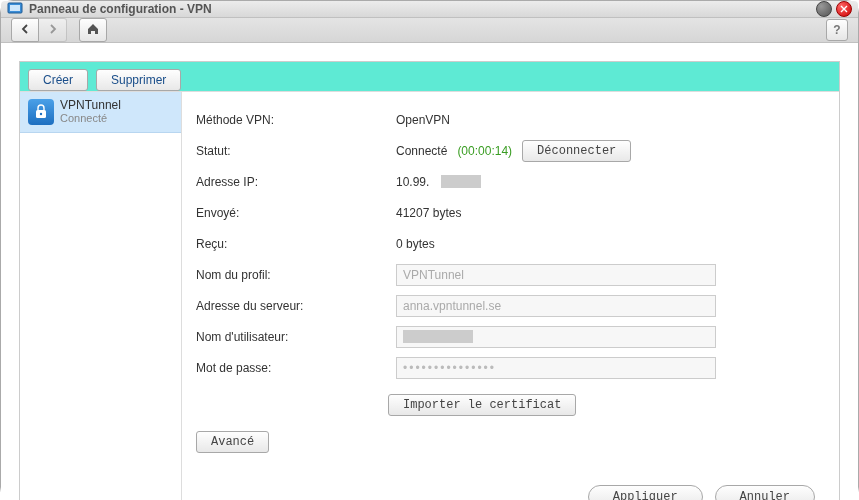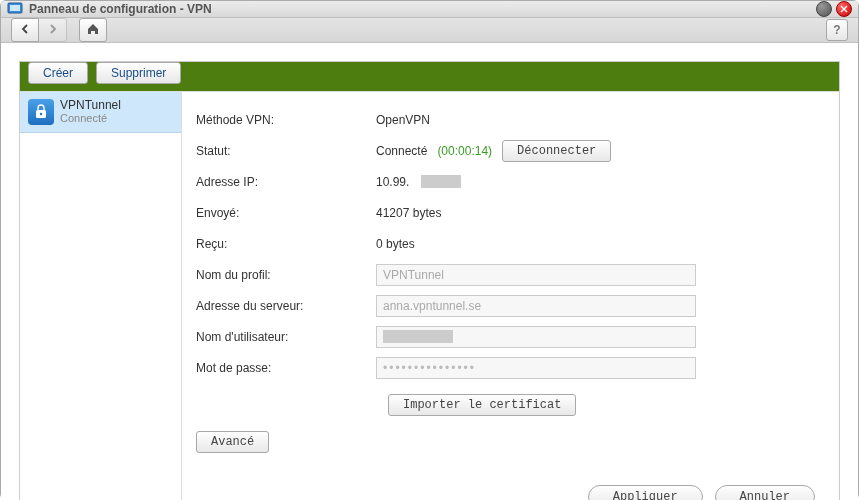--- a/index.html
+++ b/index.html
@@ -1,52 +1,52 @@
 <!DOCTYPE html>
 <html><head>
 <meta charset="utf-8">
 <style>
 * { box-sizing: border-box; margin: 0; padding: 0; }
 body { font-family: Verdana, Arial, sans-serif; font-size: 12px; color: #333; background: #fff; width: 859px; height: 500px; overflow: hidden; }
-.window { width: 859px; height: 500px; background: linear-gradient(to bottom, #e8e8e8, #dcdcdc); border: 1px solid #aaa; border-radius: 6px; display: flex; flex-direction: column; }
+.window { width: 859px; height: 500px; background: linear-gradient(to bottom, #e8e8e8, #dcdcdc); border: 1px solid #aaa; border-radius: 13px; display: flex; flex-direction: column; }
 .titlebar { height: 26px; display: flex; align-items: center; padding: 0 6px; background: linear-gradient(to bottom, #ececec, #d8d8d8); border-bottom: 1px solid #c0c0c0; border-radius: 4px 4px 0 0; }
 .app-icon { width: 16px; height: 16px; margin-right: 6px; }
 .app-icon svg { width: 16px; height: 16px; }
 .title-text { font-weight: bold; color: #555; flex: 1; }
 .titlebar-controls { display: flex; gap: 4px; }
 .titlebar-btn { width: 16px; height: 16px; border-radius: 50%; display: flex; align-items: center; justify-content: center; cursor: pointer; }
 .btn-min { background: radial-gradient(circle at 30% 30%, #999, #555); border: 1px solid #444; }
 .btn-close { background: radial-gradient(circle at 30% 30%, #f66, #c00); border: 1px solid #900; }
 .btn-close svg { width: 8px; height: 8px; }
 .toolbar { height: 34px; display: flex; align-items: center; padding: 0 10px; gap: 6px; background: linear-gradient(to bottom, #e4e4e4, #d6d6d6); border-bottom: 1px solid #c0c0c0; }
 .nav-group { display: flex; gap: 0; }
 .nav-btn { width: 28px; height: 24px; background: linear-gradient(to bottom, #fefefe, #e6e6e6); border: 1px solid #a8a8a8; display: flex; align-items: center; justify-content: center; cursor: pointer; }
 .nav-btn:first-child { border-radius: 3px 0 0 3px; }
 .nav-btn:last-child { border-radius: 0 3px 3px 0; border-left: none; }
 .nav-btn.disabled { opacity: 0.45; cursor: default; }
 .home-btn { width: 28px; height: 24px; margin-left: 6px; background: linear-gradient(to bottom, #fefefe, #e6e6e6); border: 1px solid #a8a8a8; border-radius: 3px; display: flex; align-items: center; justify-content: center; cursor: pointer; }
 .toolbar-spacer { flex: 1; }
 .help-btn { width: 22px; height: 22px; background: linear-gradient(to bottom, #fefefe, #e6e6e6); border: 1px solid #a8a8a8; border-radius: 3px; display: flex; align-items: center; justify-content: center; cursor: pointer; color: #777; font-weight: bold; }
 .content { flex: 1; padding: 18px 18px 8px 18px; background: #fff; margin: 0; }
 .panel { width: 100%; height: 100%; border: 1px solid #ccc; display: flex; flex-direction: column; }
-.panel-toolbar { height: 30px; display: flex; align-items: flex-start; padding: 0 8px; gap: 8px; background: #4d7c0f; border-bottom: 1px solid #ddd; }
+.panel-toolbar { height: 30px; display: flex; align-items: flex-end; padding: 0 8px; gap: 8px; background: #5eead4; border-bottom: 1px solid #ddd; }
 .btn { padding: 3px 14px; background: linear-gradient(to bottom, #fefefe, #e8e8e8); border: 1px solid #a8a8a8; border-radius: 3px; cursor: pointer; font-size: 12px; color: #1a4e8a; }
 .btn-neutral { color: #444; font-family: Liberation Mono, monospace; }
 .panel-body { flex: 1; display: flex; }
 .sidebar { width: 162px; border-right: 1px solid #ddd; background: #fff; }
 .profile-item { display: flex; align-items: center; padding: 6px 8px; background: #cfe7fb; border-bottom: 1px solid #b8d6f0; cursor: pointer; }
 .profile-icon { width: 26px; height: 26px; margin-right: 6px; background: linear-gradient(to bottom, #4aa0e8, #1e6fc0); border-radius: 4px; display: flex; align-items: center; justify-content: center; }
 .profile-icon svg { width: 14px; height: 16px; }
 .profile-meta { display: flex; flex-direction: column; line-height: 1.2; }
 .profile-name { color: #333; font-size: 12px; }
 .profile-status { color: #888; font-size: 11px; }
 .details { flex: 1; padding: 12px 24px 10px 14px; display: flex; flex-direction: column; }
 .field-row { display: flex; align-items: center; height: 31px; }
 .field-label { width: 180px; color: #333; }
-.field-value { color: #333; display: flex; align-items: center; gap: 10px; }
+.field-value { color: #333; display: flex; align-items: center; gap: 10px; margin-left: 20px; }
 .duration { color: #3a9d23; }
 .input-ro { width: 320px; height: 22px; border: 1px solid #ccc; background: #f7f7f7; color: #aaa; padding: 0 6px; font-size: 12px; }
 .input-ro.masked { color: #bbb; letter-spacing: 2px; }
 .ip-mask { display: inline-block; width: 40px; height: 13px; background: #ccc; vertical-align: middle; margin-left: 2px; }
 .user-mask { display: inline-block; width: 70px; height: 13px; background: #ccc; }
 .action-row { margin-top: 6px; }
 .footer { margin-top: auto; display: flex; justify-content: flex-end; gap: 12px; padding-top: 12px; }
 .btn-wide { padding: 4px 24px; border-radius: 12px; margin-top: 16px; }
 </style>
 </head>

